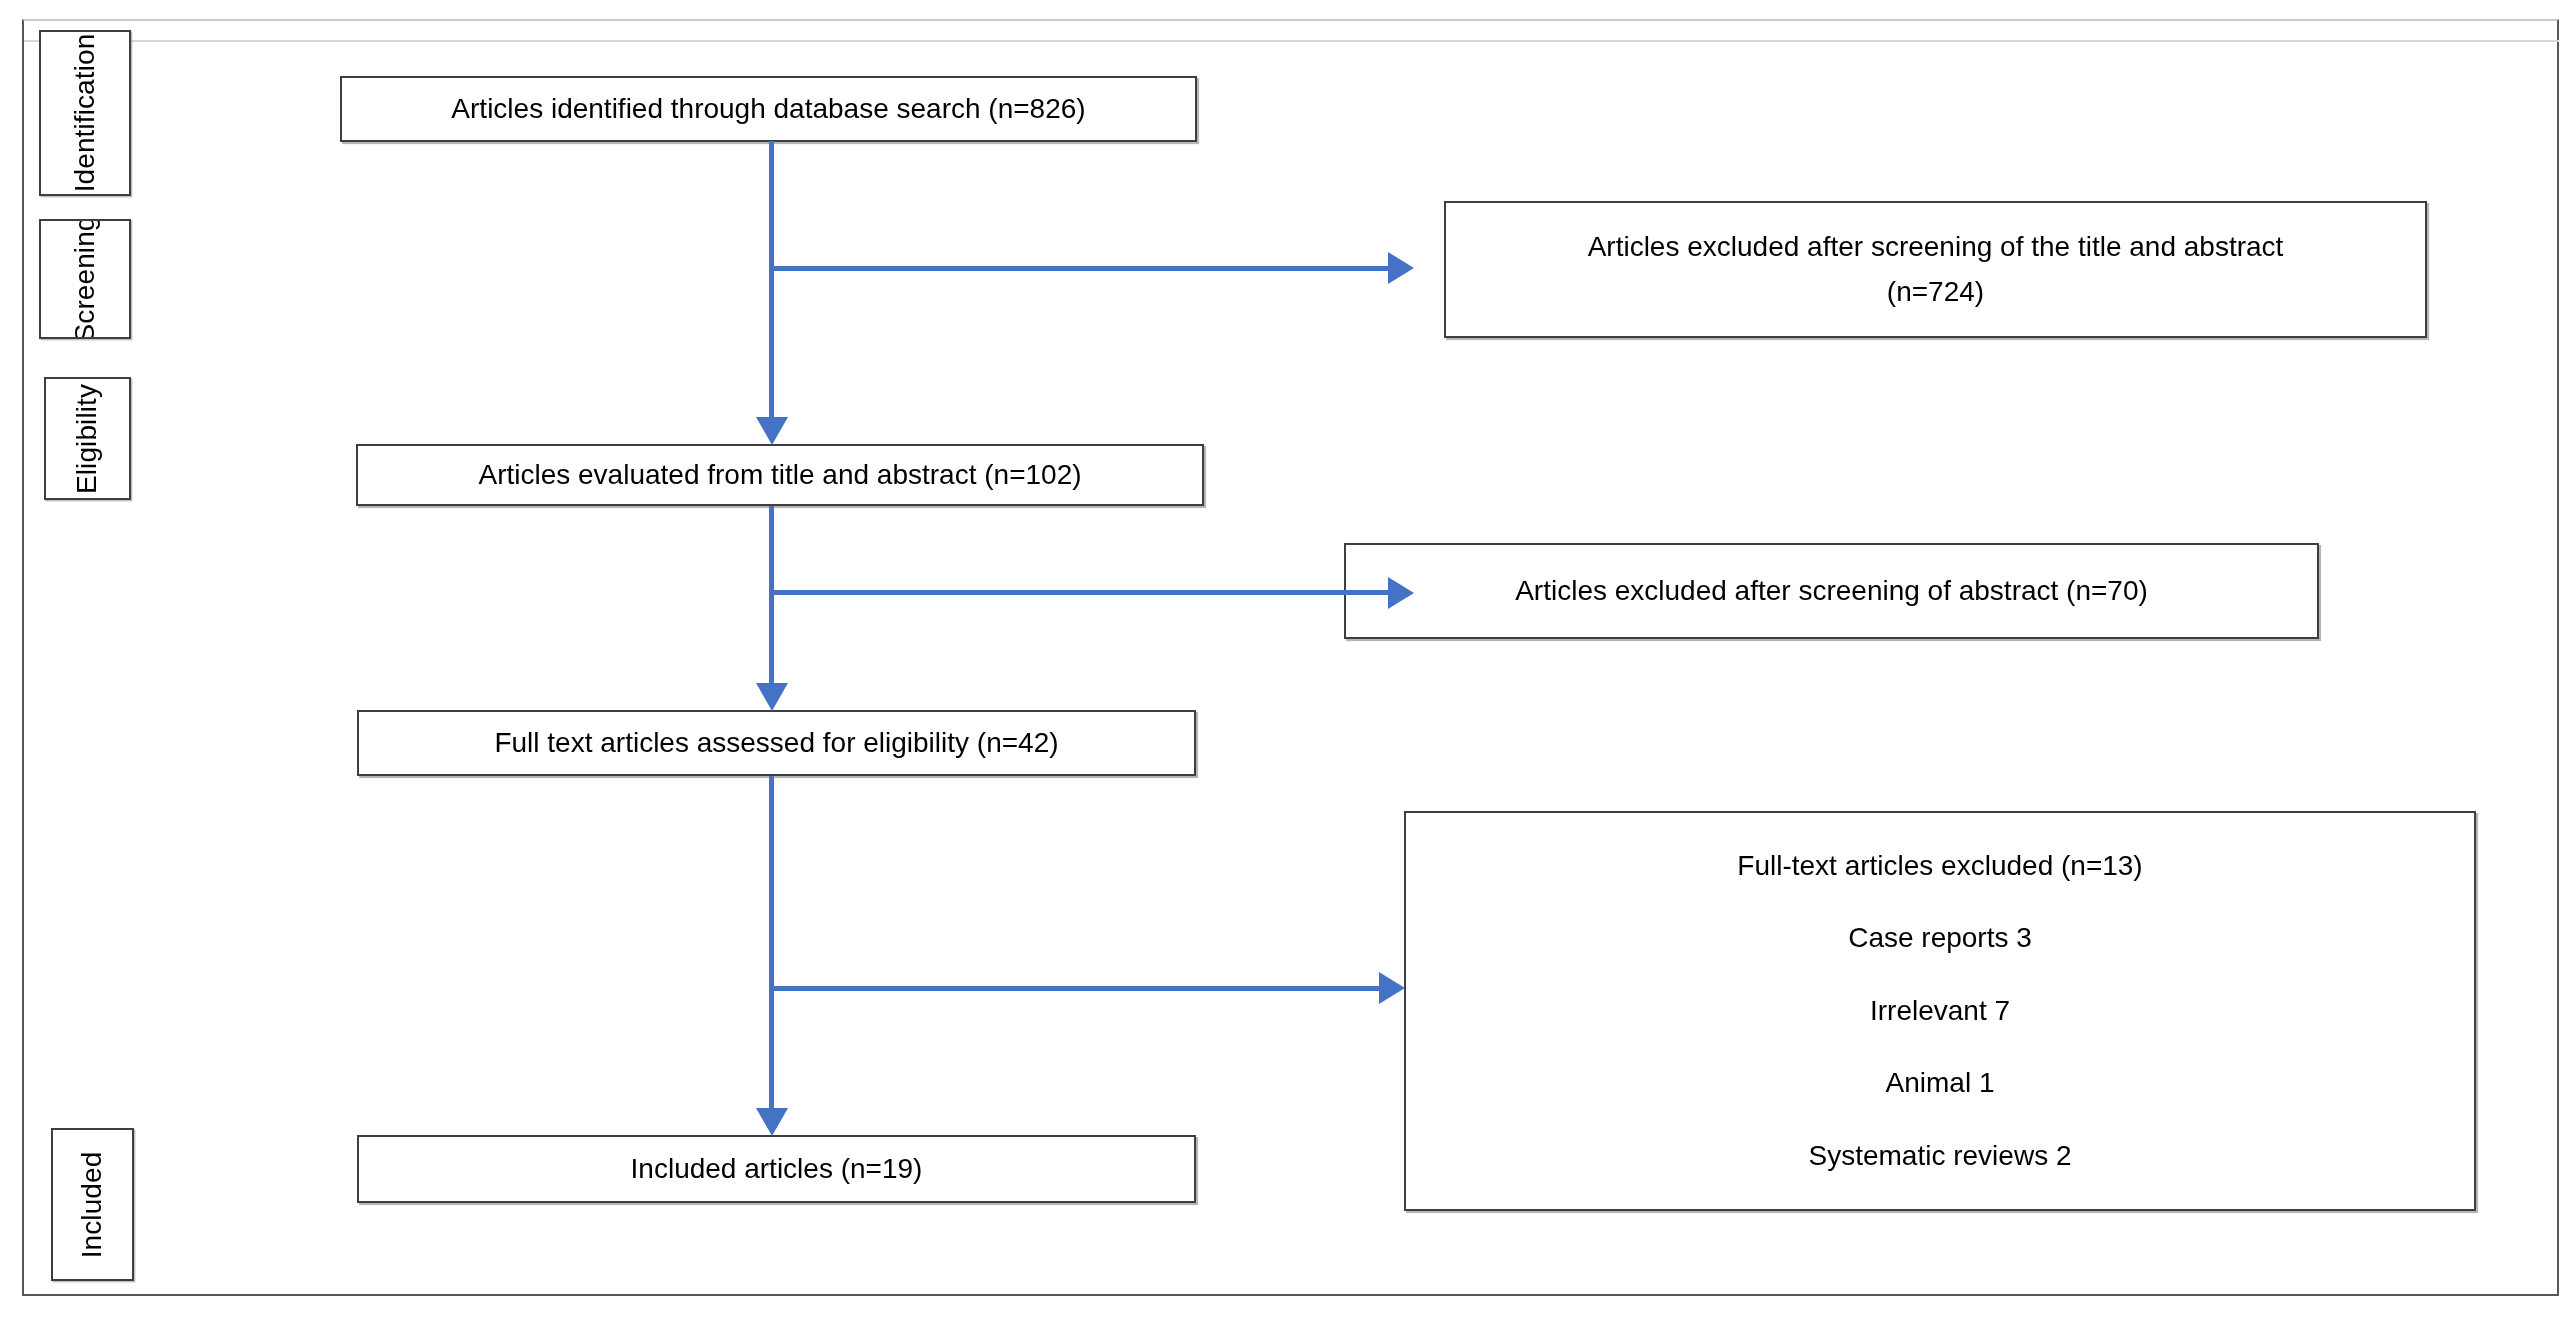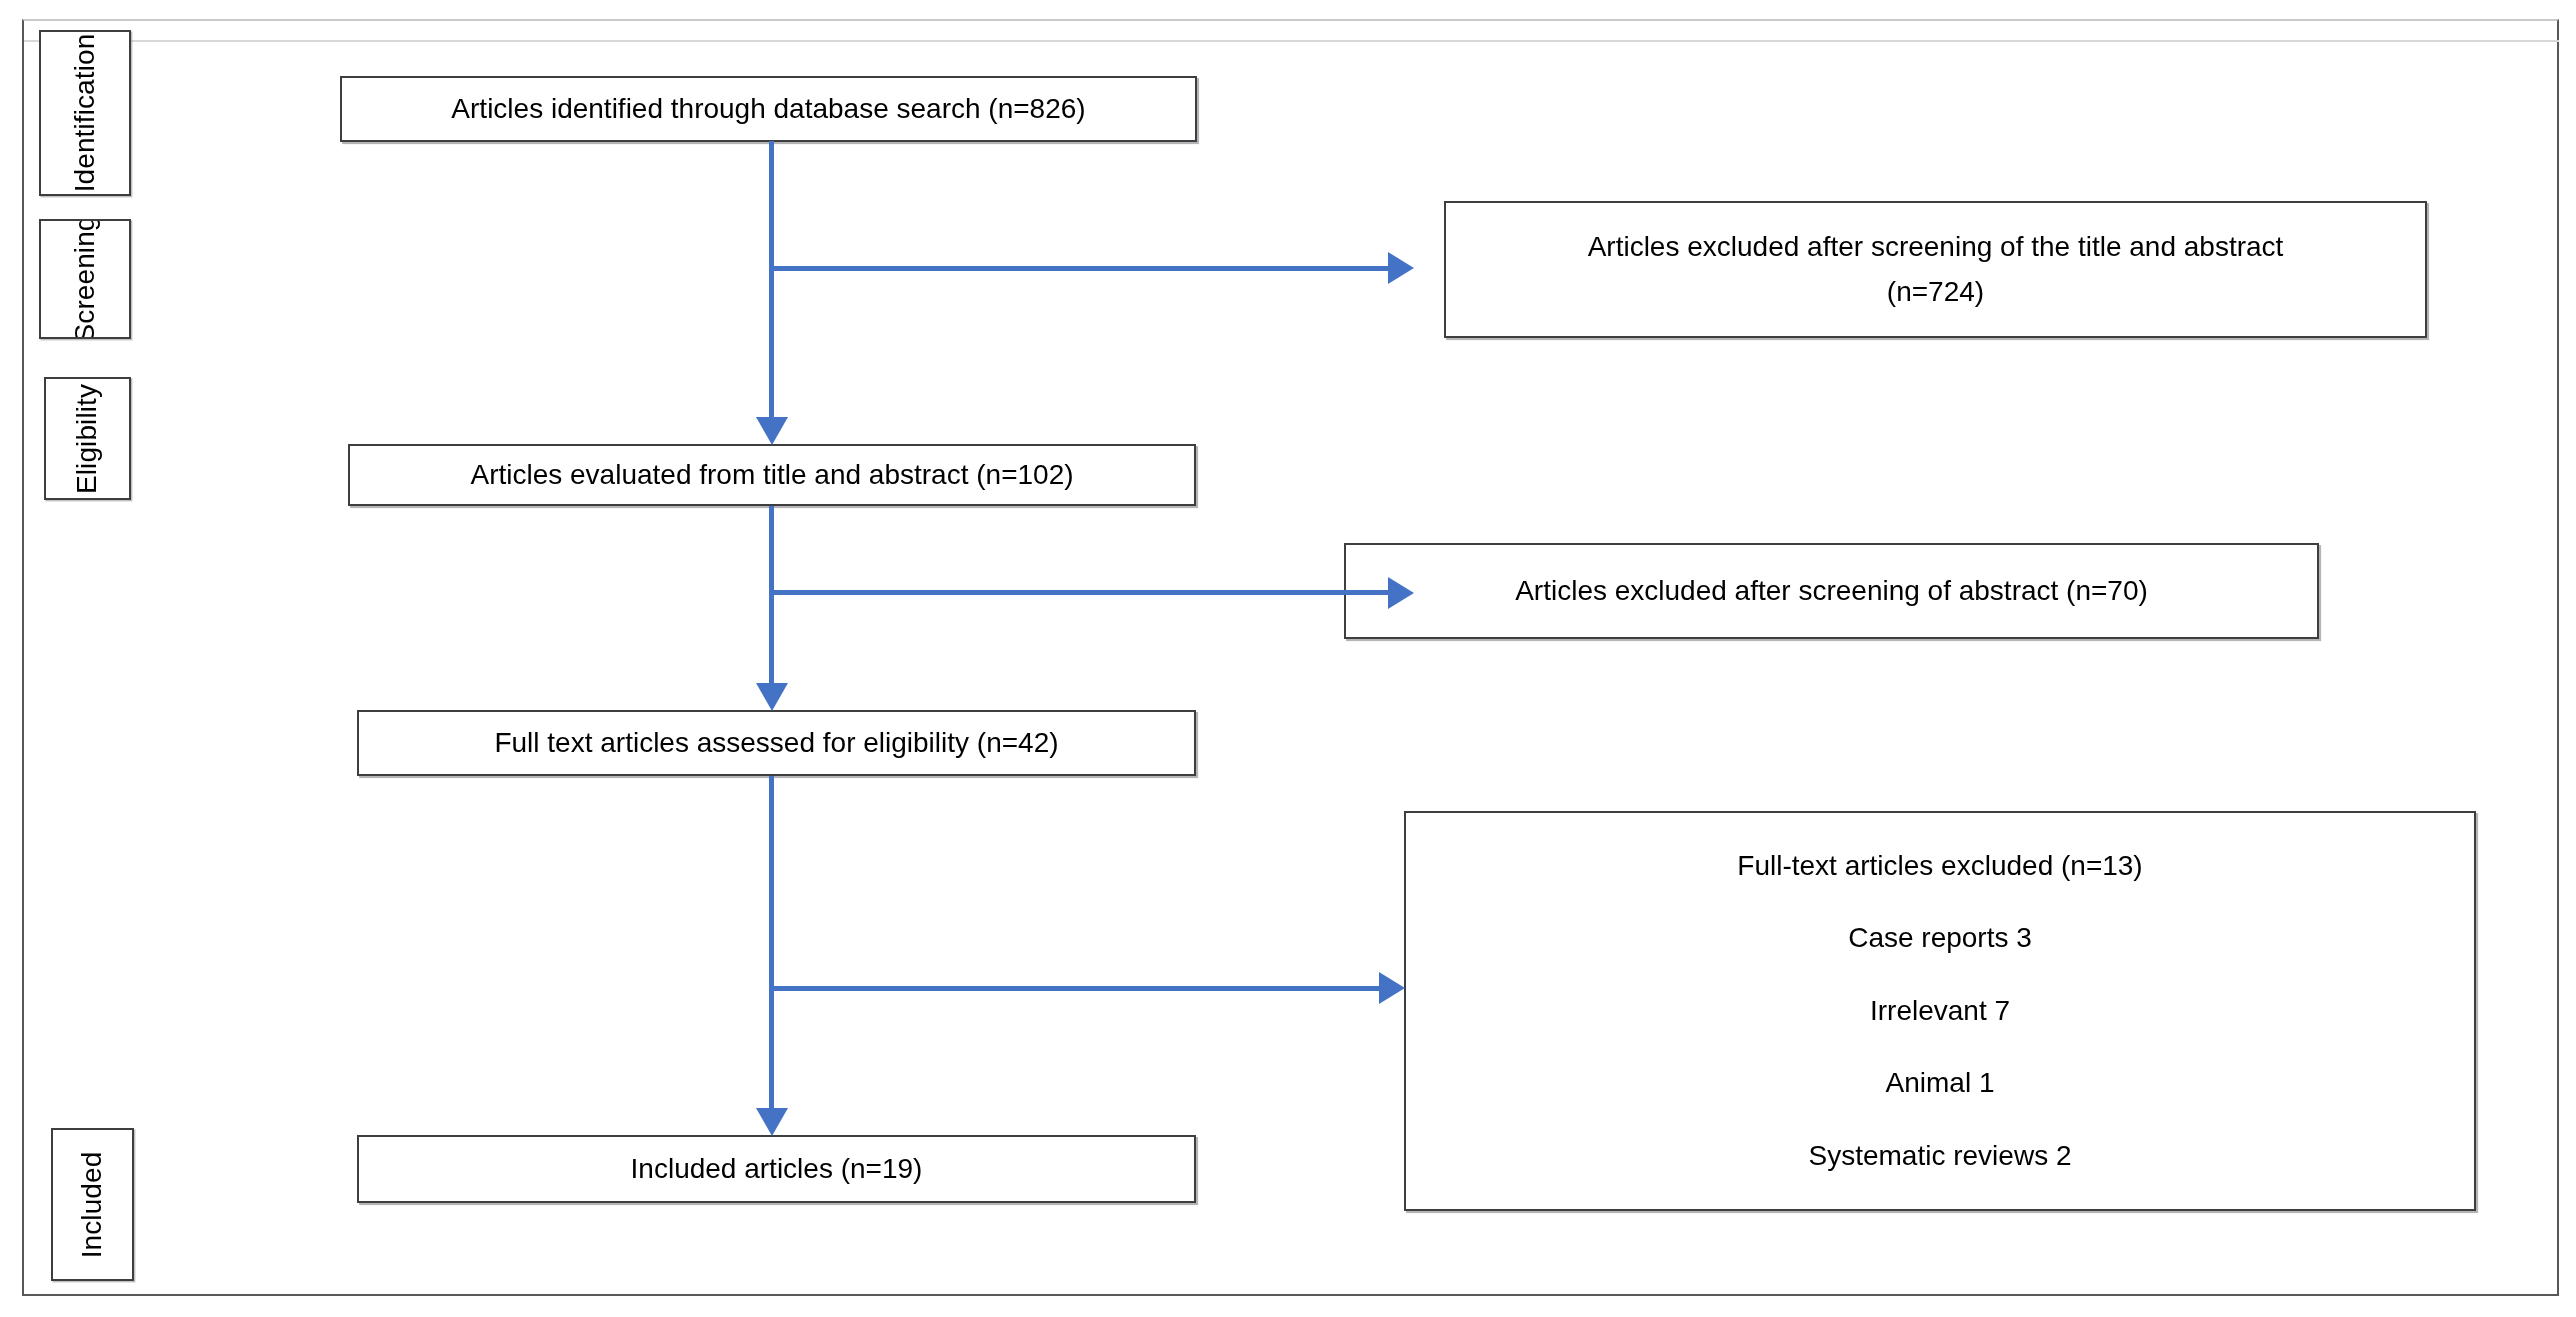--- a/index.html
+++ b/index.html
@@ -118,21 +118,21 @@
   </div>
 
   <div class="stage-label" style="left:51px; top:1128px; width:83px; height:153px;">
     <span>Included</span>
   </div>
 
   <div class="node" style="left:340px; top:76px; width:857px; height:66px;">
     <span class="line">Articles identified through database search (n=826)</span>
   </div>
 
-  <div class="node" style="left:348px; top:444px; width:848px; height:62px;justify-content:center;">
+  <div class="node" style="left:356px; top:444px; width:848px; height:62px;justify-content:center;">
     <span class="line">Articles evaluated from title and abstract (n=102)</span>
   </div>
 
   <div class="node" style="left:357px; top:710px; width:839px; height:66px;">
     <span class="line">Full text articles assessed for eligibility (n=42)</span>
   </div>
 
   <div class="node" style="left:357px; top:1135px; width:839px; height:68px;">
     <span class="line">Included articles (n=19)</span>
   </div>

